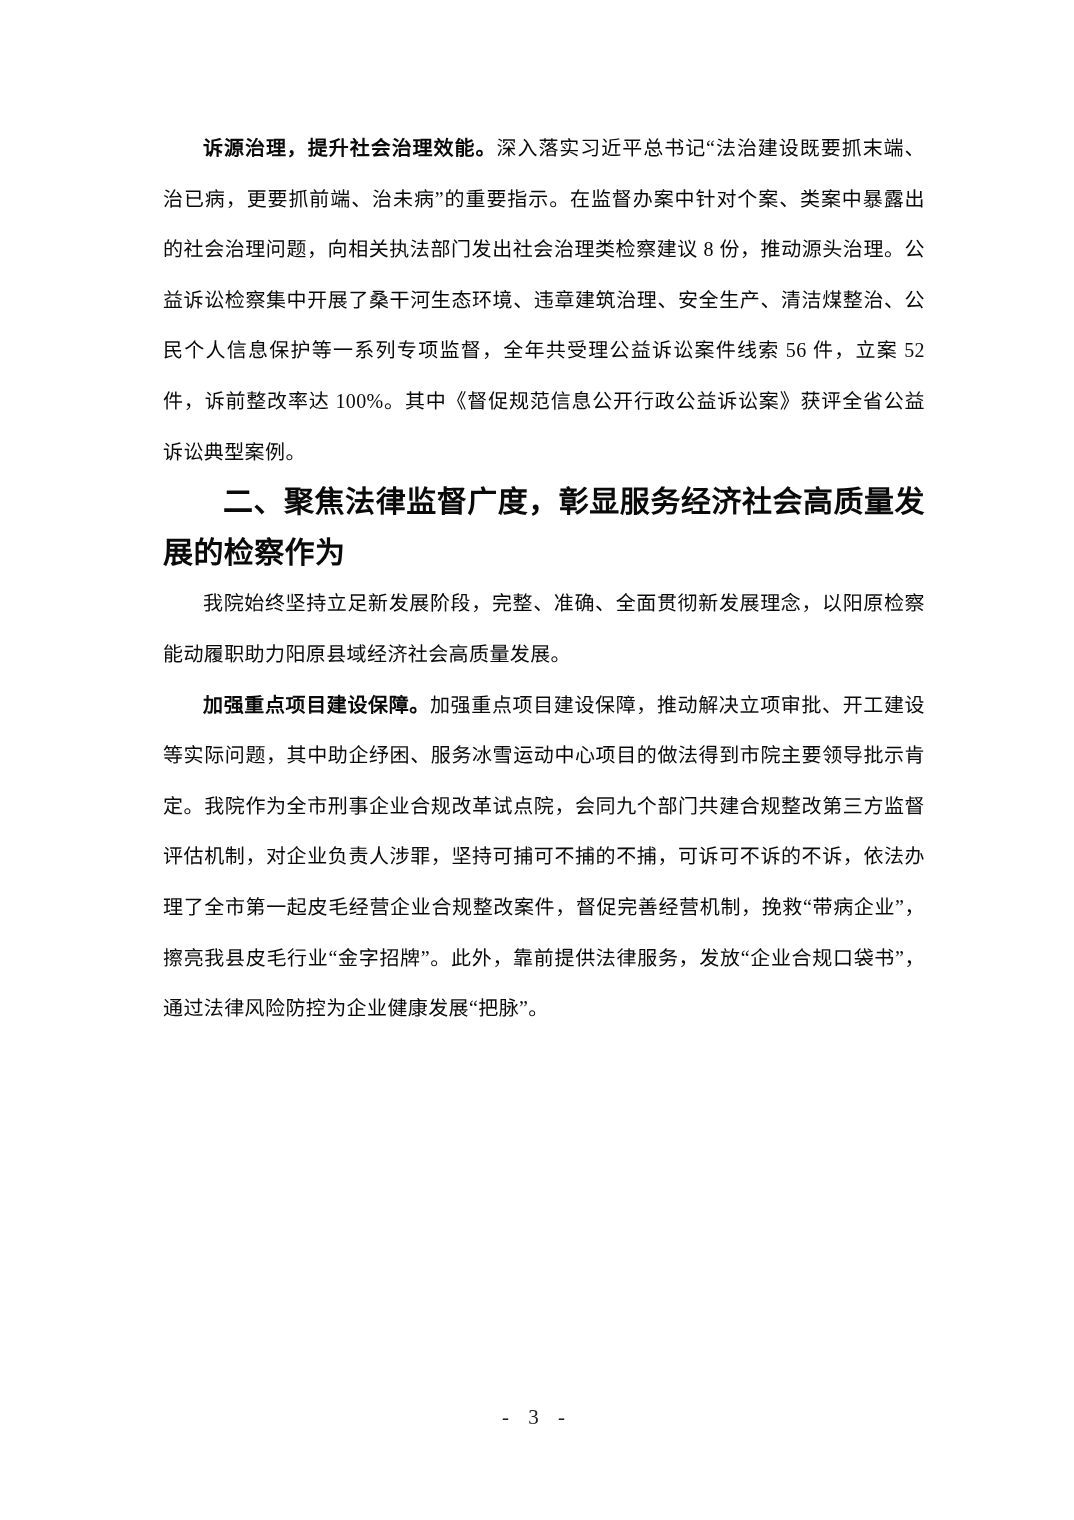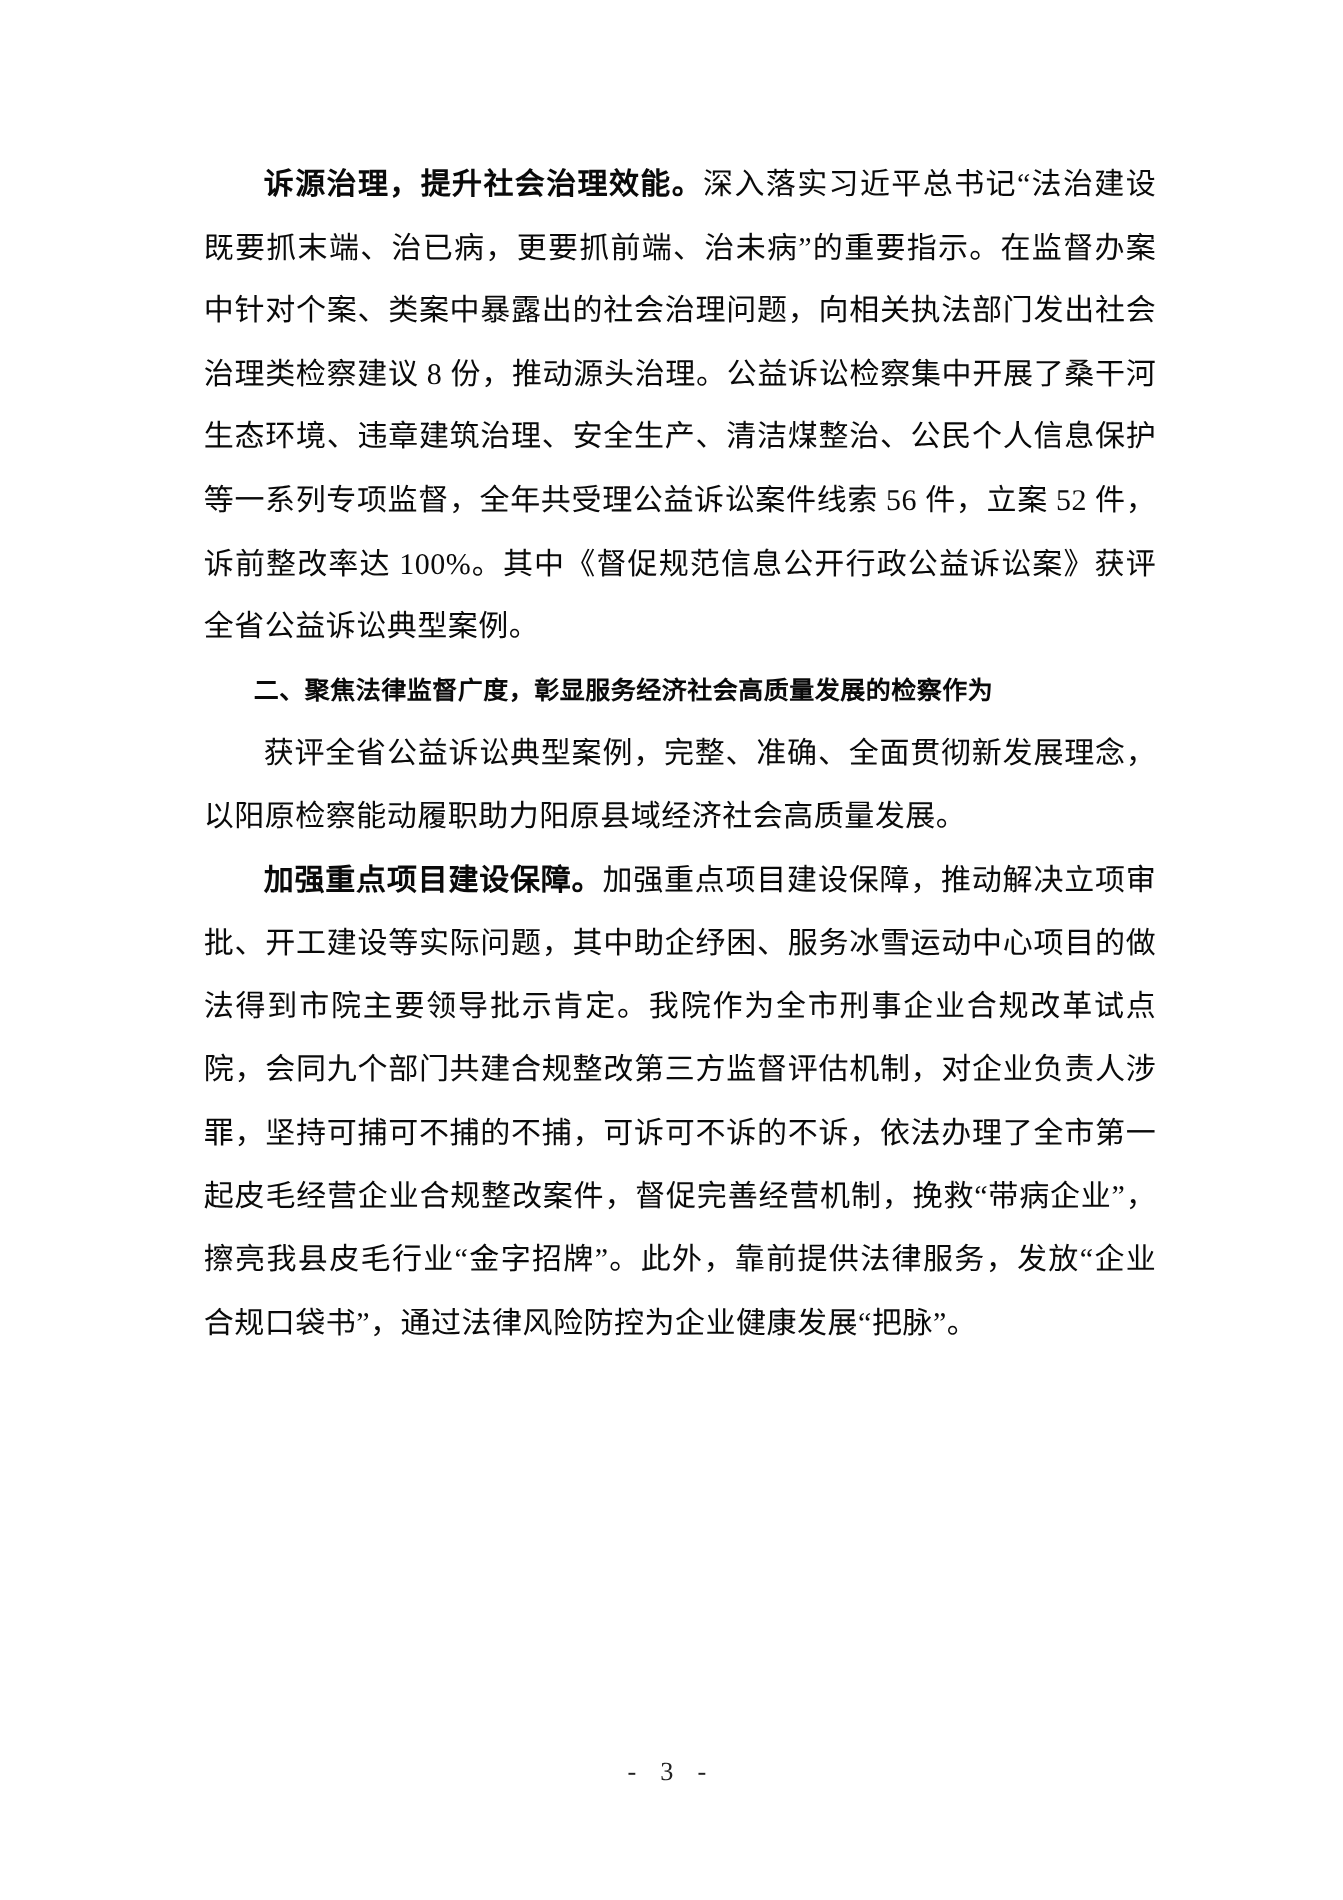--- a/index.html
+++ b/index.html
@@ -18,33 +18,33 @@
   }
   .content {
     position: absolute;
     left: 163px;
     top: 123px;
     width: 762px;
     text-align: justify;
   }
   .para {
     margin: 0;
-    font-size: 24px;
+    font-size: 20px;
     line-height: 50.6px;
     text-indent: 2em;
     letter-spacing: 0.4px;
   }
   .lead-bold {
     font-weight: 700;
   }
   .section-heading {
     margin: 0;
     font-family: "Liberation Sans", "DejaVu Sans", sans-serif;
     font-weight: 700;
-    font-size: 20px;
+    font-size: 30px;
     line-height: 50.6px;
     text-indent: 2em;
     letter-spacing: 0.4px;
     text-align: justify;
   }
   .footer {
     position: absolute;
     left: 0;
     top: 1405px;
     width: 100%;
@@ -59,21 +59,21 @@
 </head>
 <body>
 
 <div class="page">
   <div class="content">
 
     <p class="para"><span class="lead-bold">诉源治理，提升社会治理效能。</span><span>深入落实习近平总书记“法治建设既要抓末端、治已病，更要抓前端、治未病”的重要指示。在监督办案中针对个案、类案中暴露出的社会治理问题，向相关执法部门发出社会治理类检察建议 8 份，推动源头治理。公益诉讼检察集中开展了桑干河生态环境、违章建筑治理、安全生产、清洁煤整治、公民个人信息保护等一系列专项监督，全年共受理公益诉讼案件线索 56 件，立案 52 件，诉前整改率达 100%。其中《督促规范信息公开行政公益诉讼案》获评全省公益诉讼典型案例。</span></p>
 
     <h2 class="section-heading">二、聚焦法律监督广度，彰显服务经济社会高质量发展的检察作为</h2>
 
-    <p class="para">获评全省公益诉讼典型案例，完整、准确、全面贯彻新发展理念，以阳原检察能动履职助力阳原县域经济社会高质量发展。</p>
+    <p class="para">我院始终坚持立足新发展阶段，完整、准确、全面贯彻新发展理念，以阳原检察能动履职助力阳原县域经济社会高质量发展。</p>
 
     <p class="para"><span class="lead-bold">加强重点项目建设保障。</span><span>加强重点项目建设保障，推动解决立项审批、开工建设等实际问题，其中助企纾困、服务冰雪运动中心项目的做法得到市院主要领导批示肯定。我院作为全市刑事企业合规改革试点院，会同九个部门共建合规整改第三方监督评估机制，对企业负责人涉罪，坚持可捕可不捕的不捕，可诉可不诉的不诉，依法办理了全市第一起皮毛经营企业合规整改案件，督促完善经营机制，挽救“带病企业”，擦亮我县皮毛行业“金字招牌”。此外，靠前提供法律服务，发放“企业合规口袋书”，通过法律风险防控为企业健康发展“把脉”。</span></p>
 
   </div>
 
   <div class="footer">
     <span class="page-number">- 3 -</span>
   </div>
 </div>
 

